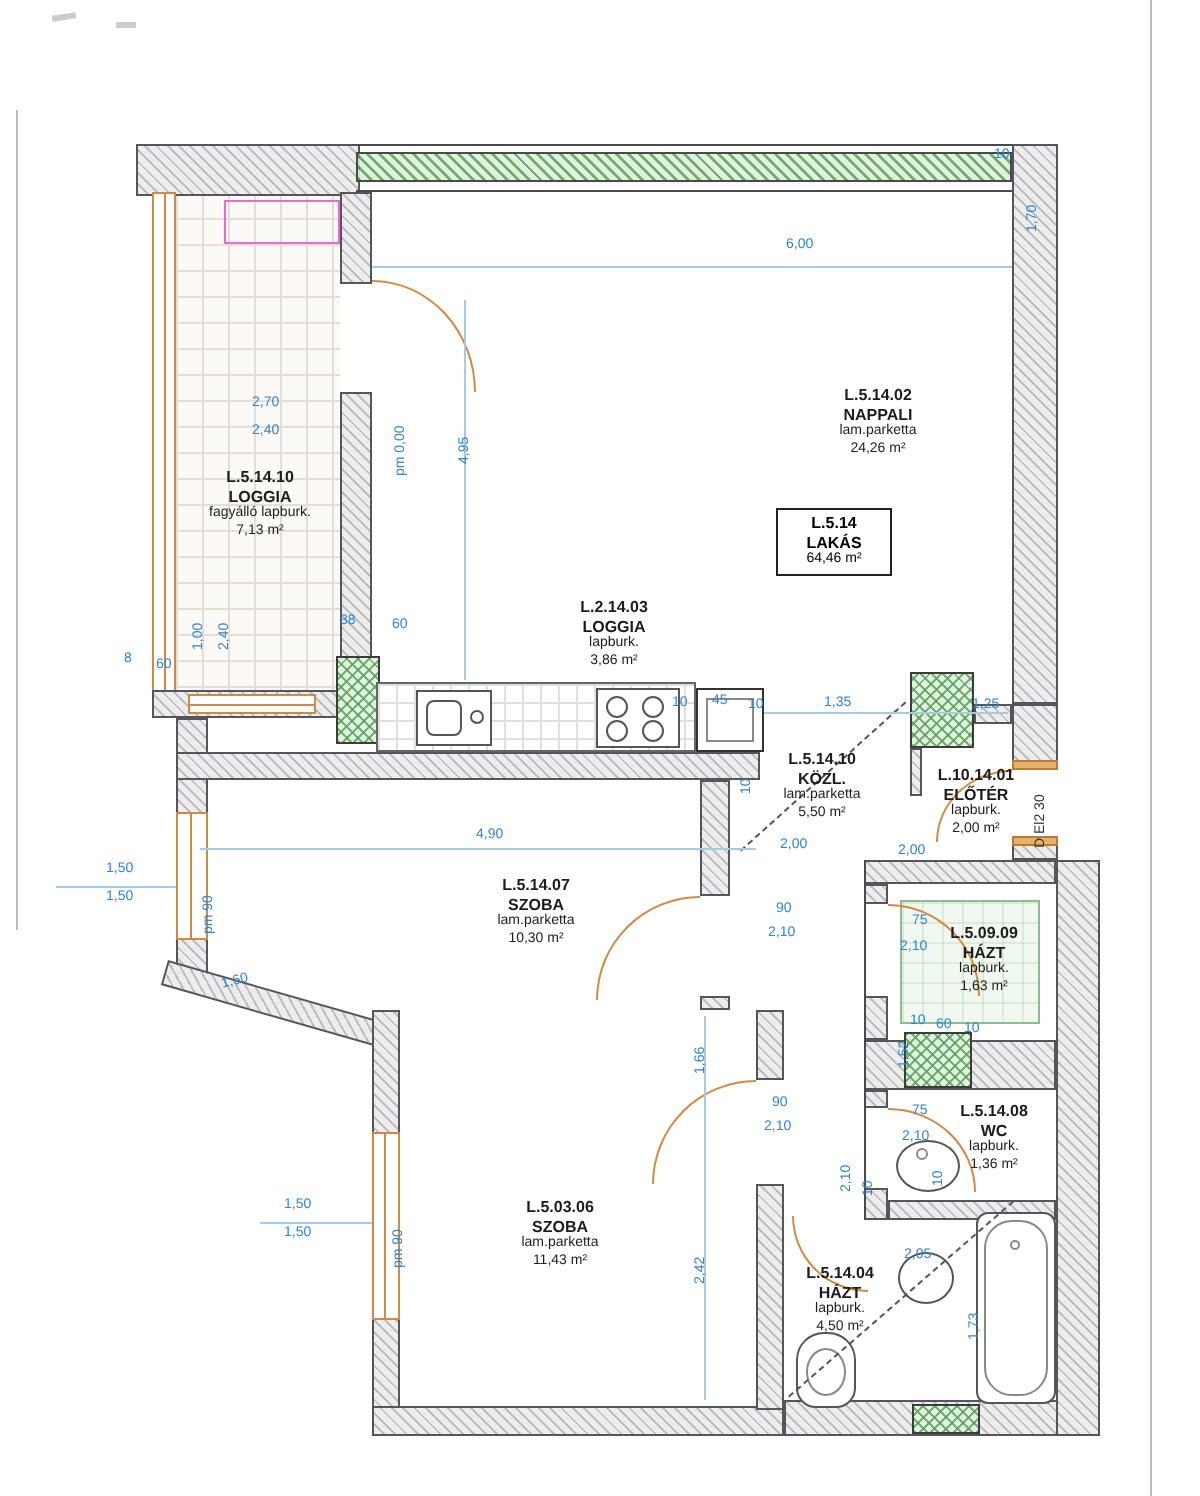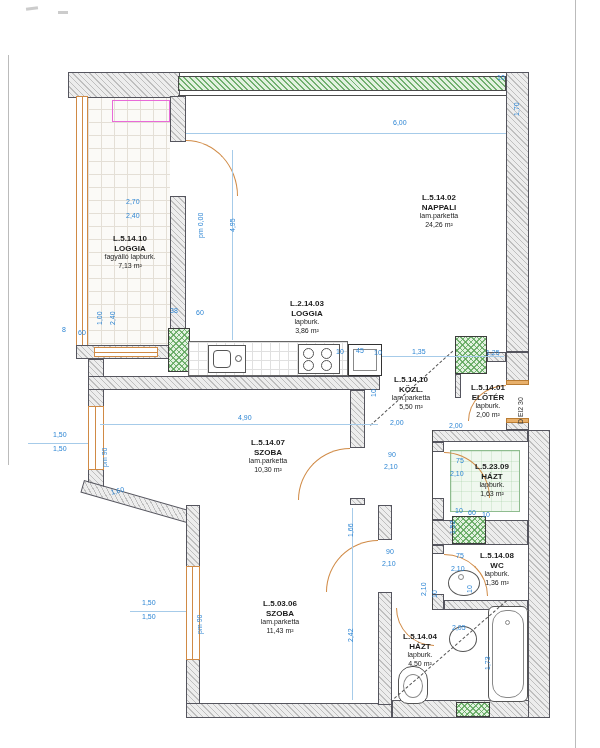--- a/index.html
+++ b/index.html
@@ -153,20 +153,25 @@
     <div class="dash" style="left:394px;top:698px;width:149px;transform:rotate(-41deg);"></div>
 
     <div class="thin" style="left:186px;top:133px;width:320px;height:1px;"></div>
     <div class="thin" style="left:232px;top:150px;width:1px;height:190px;"></div>
     <div class="thin" style="left:100px;top:424px;width:278px;height:1px;"></div>
     <div class="thin" style="left:382px;top:356px;width:122px;height:1px;"></div>
     <div class="thin" style="left:130px;top:611px;width:56px;height:1px;"></div>
     <div class="thin" style="left:28px;top:443px;width:60px;height:1px;"></div>
     <div class="thin" style="left:352px;top:508px;width:1px;height:192px;"></div>
 
+    <div class="lakas-box">
+      <div class="r-id">L.5.14</div>
+      <div class="r-name">LAKÁS</div>
+      <div class="r-area">64,46 m²</div>
+    </div>
 
     <div class="door-label" style="left:517px;top:424px;">D El2 30</div>
   <span class="dim" style="left: 393px; top: 119px;">6,00</span>
       <span class="dim" style="left: 229px; top: 232px; transform: rotate(-90deg);">4,95</span>
       <span class="dim" style="left: 197px; top: 238px; transform: rotate(-90deg);">pm 0,00</span>
       <span class="dim" style="left: 126px; top: 198px;">2,70</span>
       <span class="dim" style="left: 126px; top: 212px;">2,40</span>
       <span class="dim" style="left: 96px; top: 325px; transform: rotate(-90deg);">1,00</span>
       <span class="dim" style="left: 109px; top: 325px; transform: rotate(-90deg);">2,40</span>
       <span class="dim" style="left: 62px; top: 326px;">8</span>
@@ -228,33 +233,33 @@
         <div class="r-finish">lapburk.</div>
         <div class="r-area">3,86 m²</div>
       </div>
       <div class="room-label" style="left: 411px; top: 393px;">
         <div class="r-id">L.5.14.10</div>
         <div class="r-name">KÖZL.</div>
         <div class="r-finish">lam.parketta</div>
         <div class="r-area">5,50 m²</div>
       </div>
       <div class="room-label" style="left: 488px; top: 401px;">
-        <div class="r-id">L.5.14.01</div>
+        <div class="r-id">L.10.14.01</div>
         <div class="r-name">ELŐTÉR</div>
         <div class="r-finish">lapburk.</div>
         <div class="r-area">2,00 m²</div>
       </div>
       <div class="room-label" style="left: 268px; top: 456px;">
         <div class="r-id">L.5.14.07</div>
         <div class="r-name">SZOBA</div>
         <div class="r-finish">lam.parketta</div>
         <div class="r-area">10,30 m²</div>
       </div>
       <div class="room-label" style="left: 492px; top: 480px;">
-        <div class="r-id">L.5.23.09</div>
+        <div class="r-id">L.5.09.09</div>
         <div class="r-name">HÁZT</div>
         <div class="r-finish">lapburk.</div>
         <div class="r-area">1,63 m²</div>
       </div>
       <div class="room-label" style="left: 497px; top: 569px;">
         <div class="r-id">L.5.14.08</div>
         <div class="r-name">WC</div>
         <div class="r-finish">lapburk.</div>
         <div class="r-area">1,36 m²</div>
       </div>

